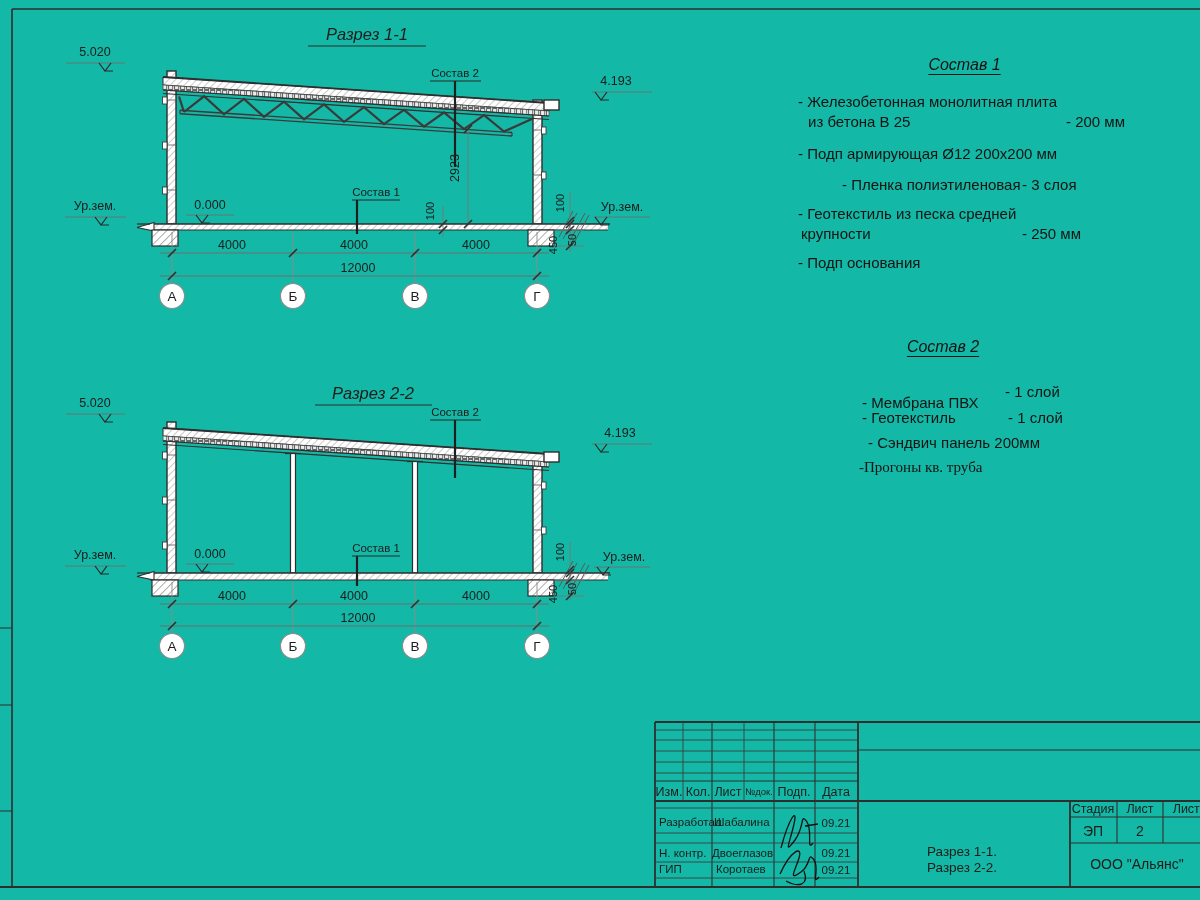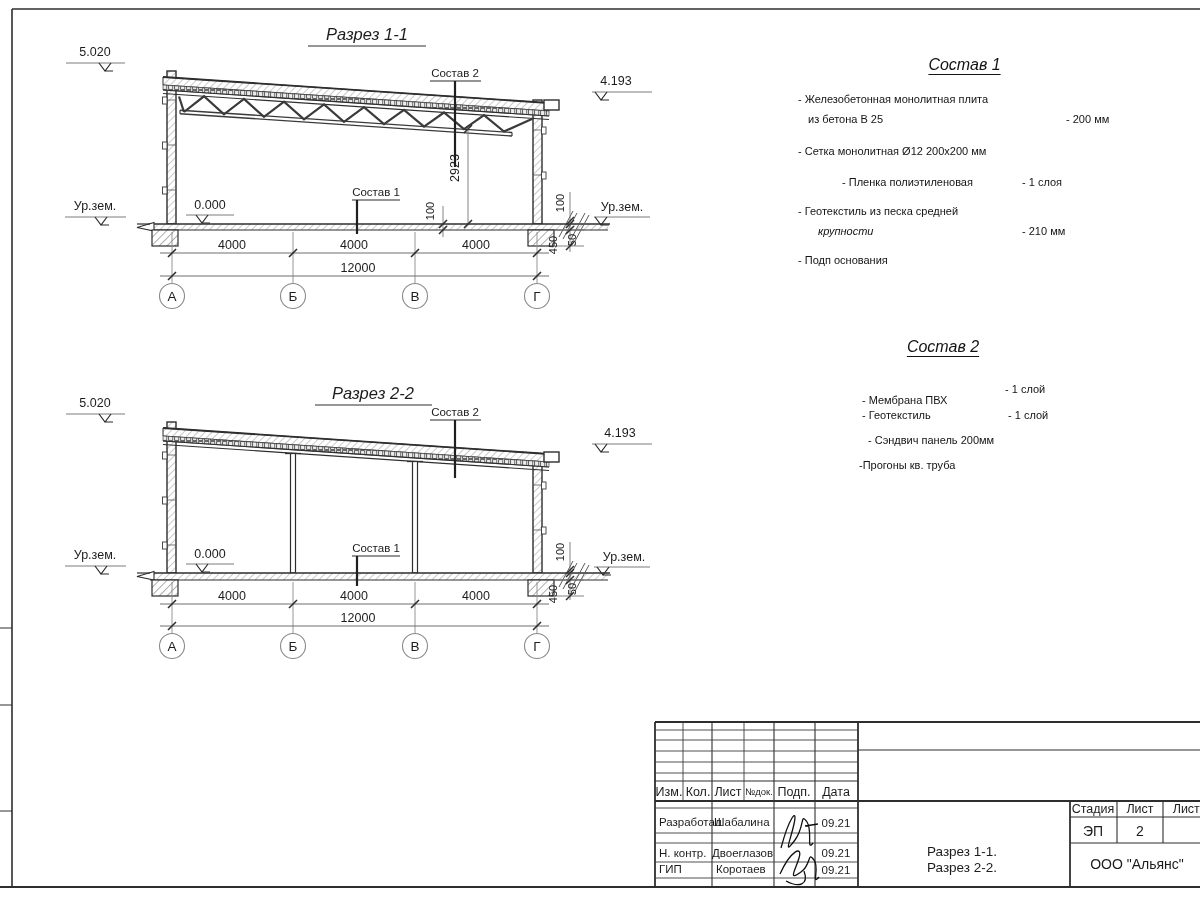--- a/index.html
+++ b/index.html
@@ -1,34 +1,34 @@
 <!DOCTYPE html>
 <html><head>
 <meta charset="utf-8">
 <style>
   html,body{margin:0;padding:0;background:#e8e8e8;}
-  .page{position:relative;width:1200px;height:900px;background:#ffffff;overflow:hidden;
+  .page{position:relative;width:1200px;height:900px;background:#14b8a6;overflow:hidden;
         font-family:"Liberation Sans", sans-serif;}
   svg{position:absolute;left:0;top:0;}
   svg text{font-family:"Liberation Sans", sans-serif;fill:#1c1c1c;}
   .ttl{font-size:16.5px;font-style:italic;}
   .dim{font-size:12.5px;}
   .dimr{font-size:11px;}
   .lvl{font-size:12.5px;}
   .call{font-size:11.5px;}
   .axis{font-size:13.5px;}
   .tbh{font-size:12.5px;}
   .tbs{font-size:9.5px;}
   .tbr{font-size:11.5px;}
   .tbb{font-size:13.5px;}
   .tbv{font-size:14px;}
   .comp{position:absolute;color:#131313;}
   .comp .comp-title{font-size:16px;font-style:italic;text-decoration:underline;
         text-underline-offset:4px;text-align:center;position:absolute;}
-  .comp .ln{position:absolute;font-size:11px;white-space:nowrap;}
+  .comp .ln{position:absolute;font-size:15px;white-space:nowrap;}
 </style>
 </head>
 <body>
 
 <div class="page">
 <svg width="1200" height="900" viewBox="0 0 1200 900">
   <defs>
     <pattern id="hl" patternUnits="userSpaceOnUse" width="5" height="5" patternTransform="rotate(45)">
       <rect width="5" height="5" fill="#ffffff"></rect>
       <line x1="0" y1="0" x2="0" y2="5" stroke="#9f9f9f" stroke-width="1.1"></line>
@@ -361,31 +361,31 @@
     <text class="tbb" x="962" y="872" text-anchor="middle">Разрез 2-2.</text>
     <text class="tbv" x="1137" y="869" text-anchor="middle">ООО "Альянс"</text>
   </g>
 </svg>
 
 <div class="comp" style="left:792px;top:48px;width:400px;height:230px;">
   <div class="comp-title" style="left:0;top:8px;width:345px;">Состав 1</div>
   <div class="ln" style="left:6px;top:45px;">- Железобетонная  монолитная плита</div>
   <div class="ln" style="left:16px;top:65px;">из бетона В 25</div>
   <div class="ln" style="left:230px;top:65px;margin-left:44px;">- 200 мм</div>
-  <div class="ln" style="left:6px;top:97px;">- Сетка монолитная Ø12 200х200 мм</div>
+  <div class="ln" style="left:6px;top:97px;">- Подп армирующая Ø12 200х200 мм</div>
   <div class="ln" style="left:6px;top:128px;margin-left:44px;">- Пленка полиэтиленовая</div>
-  <div class="ln" style="left:230px;top:128px;">-  1 слоя</div>
+  <div class="ln" style="left:230px;top:128px;">-  3 слоя</div>
   <div class="ln" style="left:6px;top:157px;">- Геотекстиль из песка средней</div>
-  <div class="ln" style="left:26px;top:177px;font-style:italic;">крупности</div>
-  <div class="ln" style="left:230px;top:177px;">- 210 мм</div>
+  <div class="ln" style="left:9px;top:177px;">крупности</div>
+  <div class="ln" style="left:230px;top:177px;">- 250 мм</div>
   <div class="ln" style="left:6px;top:206px;">- Подп основания</div>
 </div>
 
 <div class="comp" style="left:852px;top:334px;width:300px;height:150px;">
   <div class="comp-title" style="left:0;top:4px;width:182px;">Состав 2</div>
   <div class="ln" style="left:10px;top:49px;margin-top:11px;">- Мембрана ПВХ</div>
   <div class="ln" style="left:153px;top:49px;">- 1 слой</div>
   <div class="ln" style="left:10px;top:75px;">- Геотекстиль</div>
   <div class="ln" style="left:156px;top:75px;">- 1 слой</div>
   <div class="ln" style="left:16px;top:100px;">- Сэндвич панель 200мм</div>
-  <div class="ln" style="left:7px;top:125px;">-Прогоны кв. труба</div>
+  <div class="ln" style="left:7px;top:125px;font-family:Liberation Serif, serif;">-Прогоны кв. труба</div>
 </div>
 </div>
 
 </body></html>

